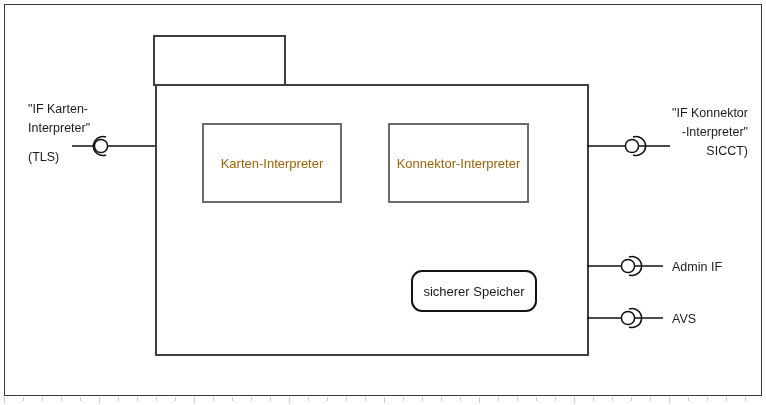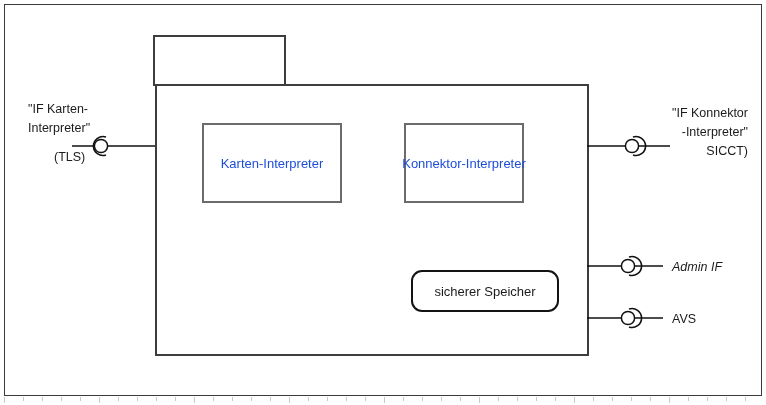--- a/index.html
+++ b/index.html
@@ -77,58 +77,58 @@
   
   .inner-rect {
     position: absolute;
     border: 2px solid #6b6b6b;
     box-sizing: border-box;
     background: #ffffff;
     display: flex;
     align-items: center;
     justify-content: center;
     font-size: 13px;
-    color: #1d4ed8;
+    color: #a16207;
     white-space: nowrap;
   }
   #rect-karten     { left: 202px; top: 123px; width: 140px; height: 80px; }
-  #rect-konnektor  { left: 404px; top: 123px; width: 120px; height: 80px; }
+  #rect-konnektor  { left: 388px; top: 123px; width: 141px; height: 80px; }
   
   .inner-round {
     position: absolute;
     border: 2px solid #131313;
     border-radius: 11px;
     box-sizing: border-box;
     background: #ffffff;
     display: flex;
     align-items: center;
     justify-content: center;
     font-size: 13px;
     color: #1b1b1b;
     white-space: nowrap;
   }
   #rect-smkt       { left: 243px; top: 270px; width: 138px; height: 42px; }
-  #rect-speicher   { left: 411px; top: 270px; width: 148px; height: 42px; }
+  #rect-speicher   { left: 411px; top: 270px; width: 126px; height: 42px; }
   
   .port {
     position: absolute;
   }
   .port svg { display: block; overflow: visible; }
   
   .iface-label {
     position: absolute;
     font-size: 12.5px;
     color: #1b1b1b;
     line-height: 19px;
     white-space: nowrap;
   }
   #label-left  { left: 28px; top: 100px; text-align: left; }
-  #label-left .ln3 { margin-top: 10px; margin-left: 26px; }
+  #label-left .ln3 { margin-top: 10px; }
   #label-right { left: 623px; top: 104px; text-align: right; width: 125px; }
-  #label-admin { left: 672px; top: 258px; font-style: italic; }
+  #label-admin { left: 672px; top: 258px; }
   #label-avs   { left: 672px; top: 310px; }
 </style>
 </head>
 <body>
 
 <div id="canvas">
 
   <div class="outer-frame"></div>
   <div class="ruler-ticks" id="ruler-ticks">
       <span style="left: 0px; height: 6px;"></span>

